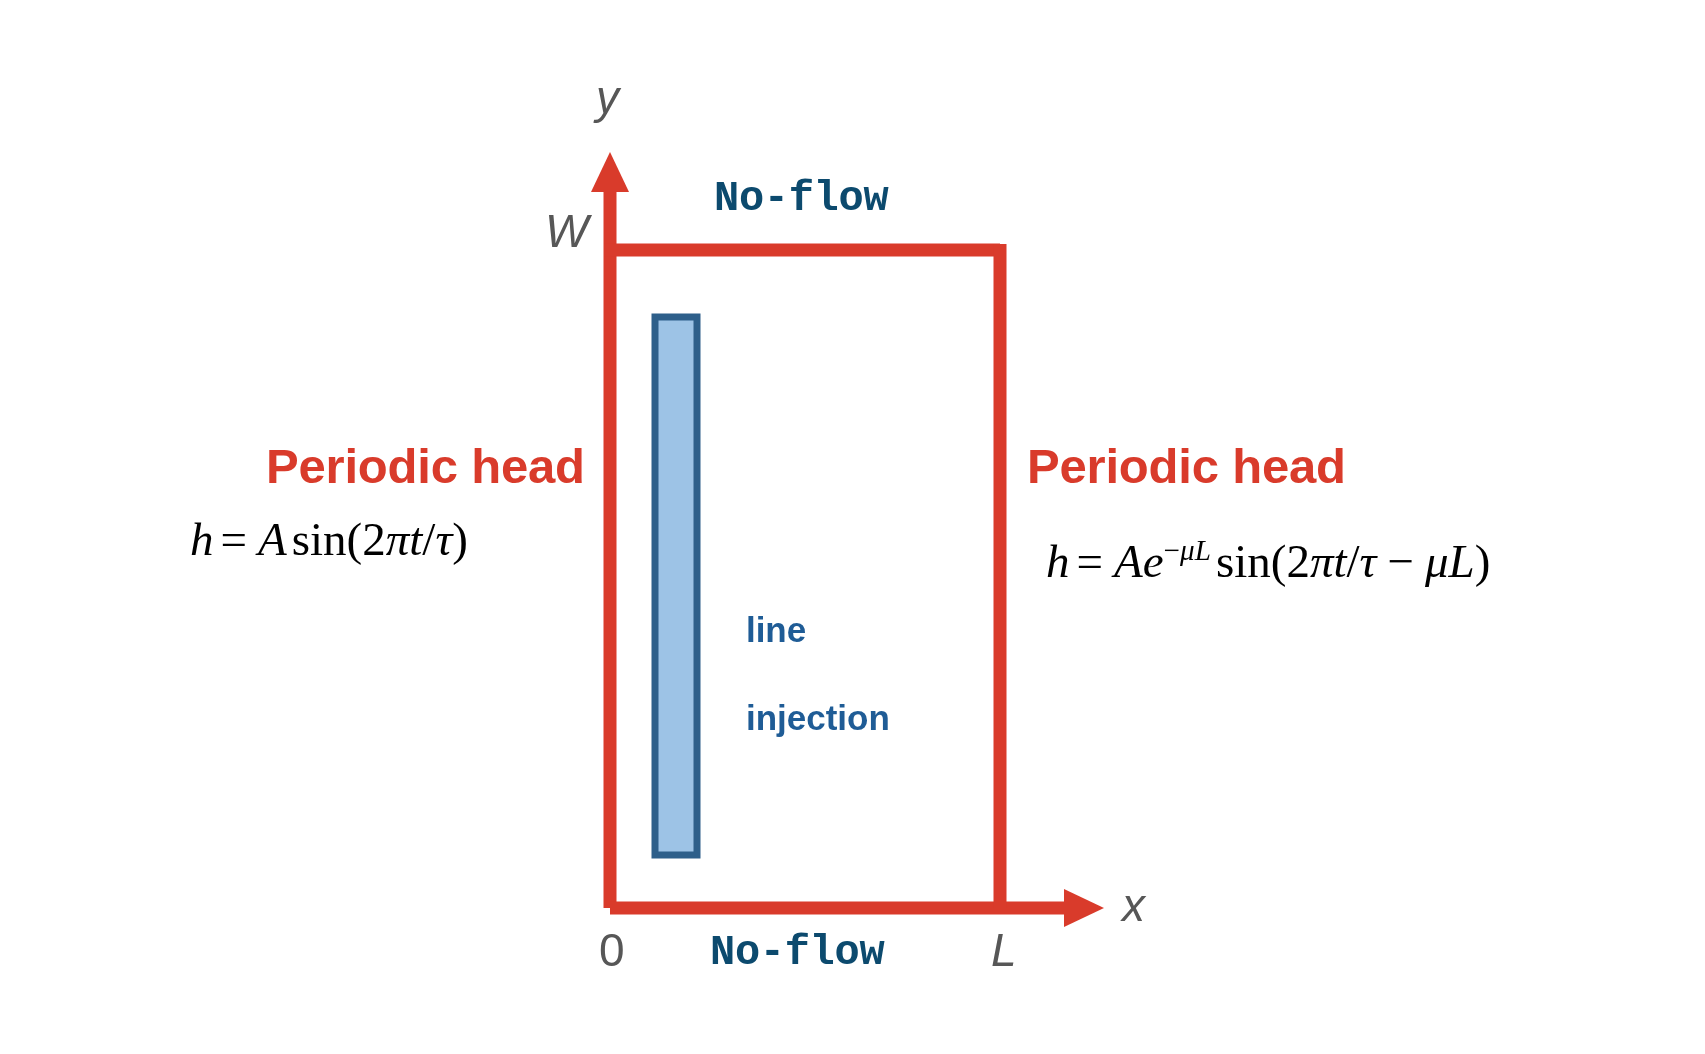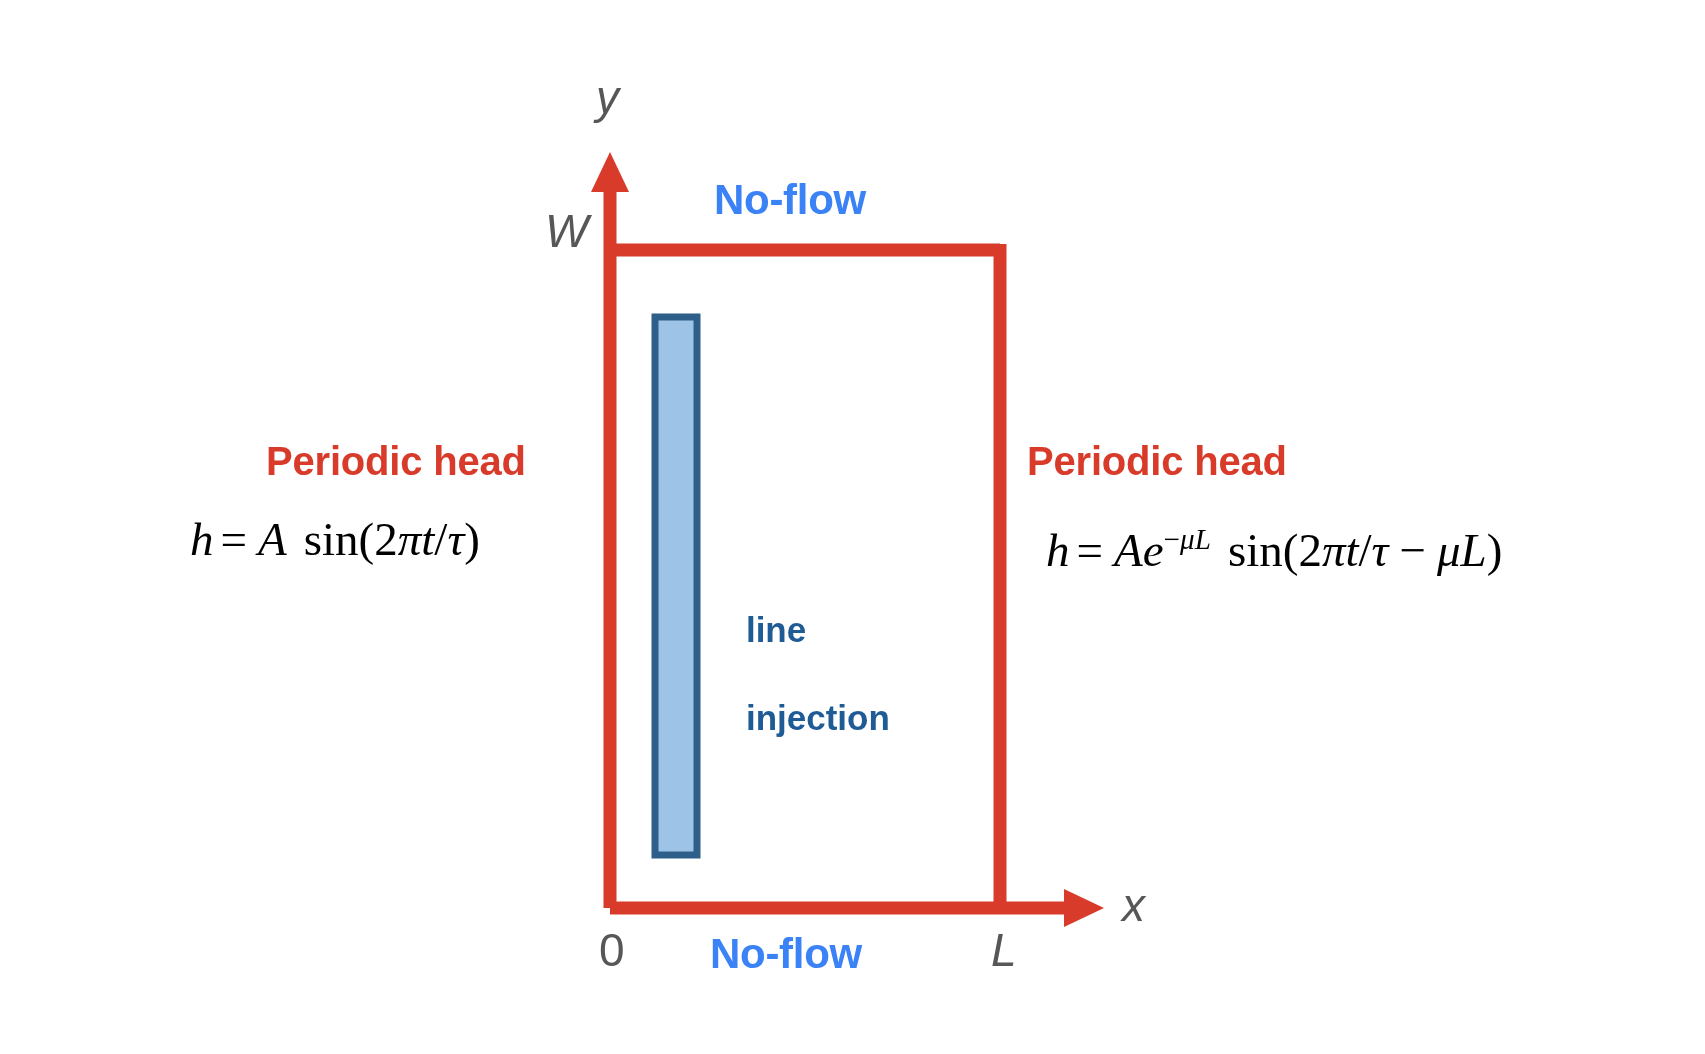--- a/index.html
+++ b/index.html
@@ -53,33 +53,33 @@
     font-family: "Liberation Sans", sans-serif;
     font-style: normal;
     font-weight: 400;
     color: #575757;
     font-size: 46px;
   }
   .tick-val.italic { font-style: italic; }
 
   
   .bc-noflow {
-    font-family: Liberation Sans, sans-serif;
+    font-family: Liberation Mono, monospace;
     font-weight: bold;
-    color: #3b82f6;
+    color: #0c4a6e;
     font-size: 42px;
     letter-spacing: -0.3px;
   }
 
   
   .bc-head {
     font-family: "Liberation Sans", sans-serif;
     font-weight: bold;
     color: #D93B2B;
-    font-size: 40px;
+    font-size: 49px;
     letter-spacing: -0.2px;
   }
 
   
   .src-label {
     font-family: "Liberation Sans", sans-serif;
     font-weight: bold;
     color: #1F5C96;
     font-size: 35px;
     line-height: 1.25;
@@ -97,21 +97,20 @@
   .math i, .math .v {
     font-style: italic;
   }
   .math .op {
     font-style: normal;
     padding: 0 2px;
   }
   .math .fn {
     font-style: normal;
     padding-left: 5px;
-    margin-left: 12px;
   }
   .math .num {
     font-style: normal;
   }
   .math .gk {
     font-family: "Liberation Serif", serif;
     font-style: italic;
   }
   .math sup.exp {
     font-size: 0.62em;
@@ -163,21 +162,21 @@
   <div class="lbl bc-noflow" style="left:710px; top:930px;">No-flow</div>
 
   <div class="lbl bc-head" style="left:266px; top:439px;">Periodic head</div>
 
   <div class="lbl math" style="left:190px; top:513px;" title="h = A sin(2πt/τ)">
     <span class="v">h</span><span class="spn"></span><span class="op">=</span><span class="sp"></span><span class="v">A</span><span class="fn">sin</span><span class="num">(</span><span class="num">2</span><span class="gk">π</span><span class="v">t</span><span class="num">/</span><span class="gk">τ</span><span class="num">)</span>
   </div>
 
   <div class="lbl bc-head" style="left:1027px; top:439px;">Periodic head</div>
 
-  <div class="lbl math" style="left:1046px; top:524px;" title="h = Ae^(-μL) sin(2πt/τ − μL)">
+  <div class="lbl math" style="left:1046px; top:535px;" title="h = Ae^(-μL) sin(2πt/τ − μL)">
     <span class="v">h</span><span class="spn"></span><span class="op">=</span><span class="sp"></span><span class="v">A</span><span class="v">e</span><sup class="exp"><span>−</span><i>μ</i><i>L</i></sup><span class="fn">sin</span><span class="num">(</span><span class="num">2</span><span class="gk">π</span><span class="v">t</span><span class="num">/</span><span class="gk">τ</span><span class="sp"></span><span class="op">−</span><span class="sp"></span><span class="gk">μ</span><span class="v">L</span><span class="num">)</span>
   </div>
 
   <div class="lbl src-label" style="left:707px; top:477px;">
     <br>
     <span>line</span><br>
     <span>injection</span>
   </div>
 
 </div>

